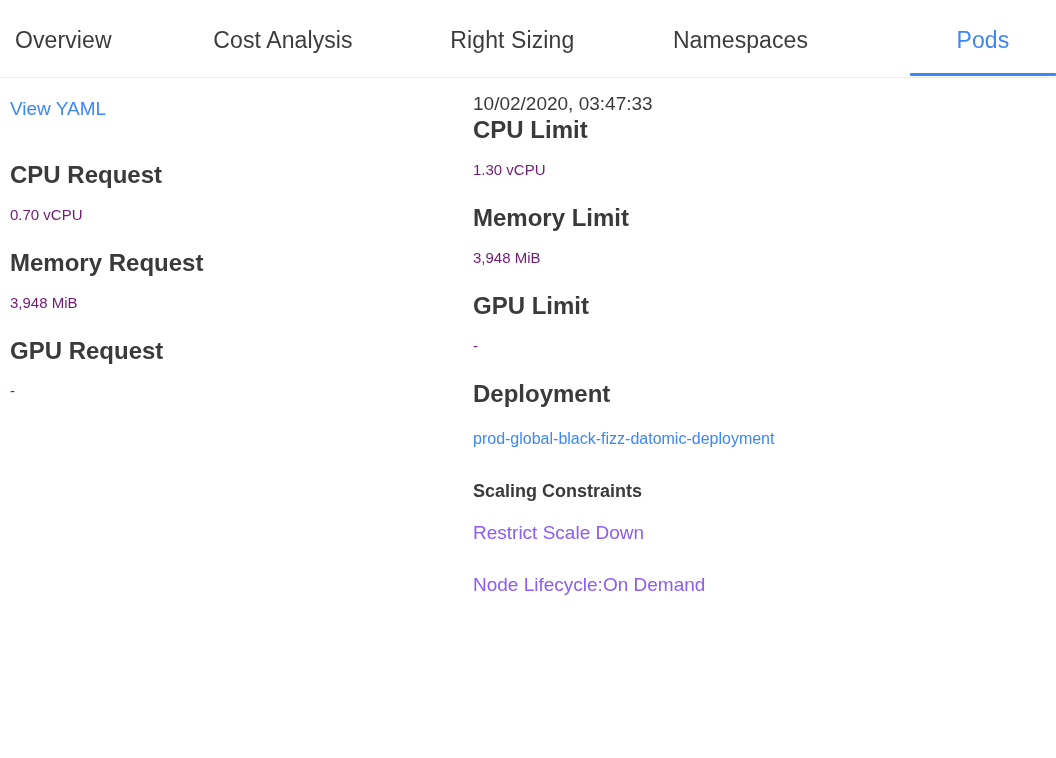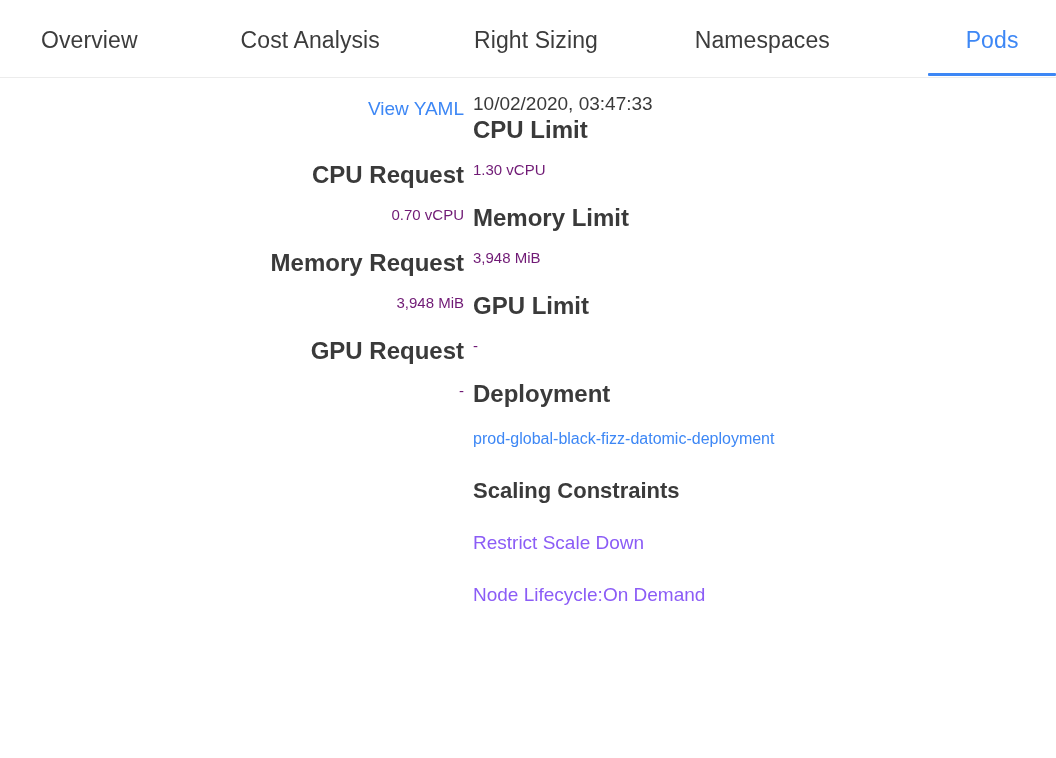--- a/index.html
+++ b/index.html
@@ -36,21 +36,20 @@
     padding-top: 4px;
     font-size: 23px;
     font-weight: 400;
     color: #3c3c3c;
     letter-spacing: 0.1px;
     cursor: pointer;
     white-space: nowrap;
     background: transparent;
     border: none;
     font-family: inherit;
-    margin-left: 26px;
   }
   .tab .tab-label { pointer-events: none; }
   .tab.active .tab-label { color: #3d87f5; }
   .tab-underline {
     position: absolute;
     left: 0;
     right: 0;
     bottom: 1px;
     height: 3px;
     background: #3d87f5;
@@ -65,21 +64,21 @@
   .tab-pods        { width: 151px; justify-content: center; }
 
   
   .content {
     display: flex;
     padding-top: 13px;
   }
   .col {
     box-sizing: border-box;
   }
-  .col-left  { width: 464px; padding-left: 16px; text-align: right; }
+  .col-left  { width: 464px; padding-left: 10px; }
   .col-right { width: 592px; padding-left: 9px; }
 
   .field { margin-bottom: 22px; }
   .field-label {
     font-size: 24px;
     font-weight: 700;
     color: #3a3a3a;
     line-height: 26px;
     margin-bottom: 14px;
   }
@@ -101,25 +100,25 @@
   }
 
   .top-line {
     font-size: 19px;
     color: #3a3a3a;
     line-height: 26px;
   }
   .top-line.link-line { line-height: 26px; margin-bottom: 36px; }
 
   .scaling-heading {
-    font-size: 22px;
+    font-size: 18px;
     font-weight: 700;
     color: #3a3a3a;
     line-height: 26px;
-    margin-bottom: 26px;
+    margin-bottom: 16px;
     margin-top: 12px;
   }
   .scaling-item {
     font-size: 19px;
     color: #8b5cf6;
     line-height: 26px;
     margin-bottom: 26px;
   }
 </style>
 </head>

